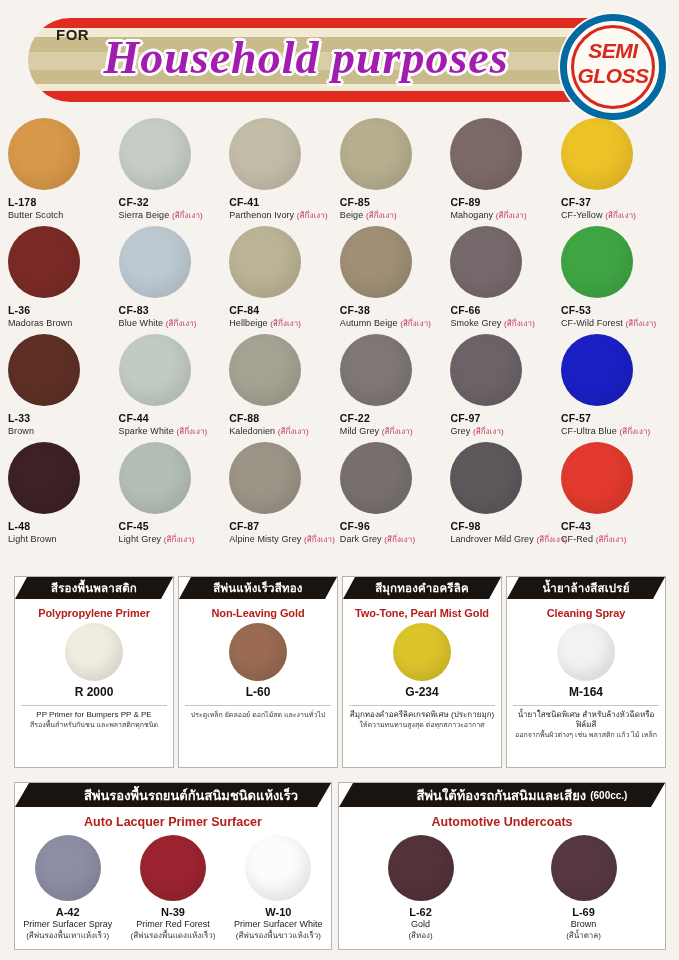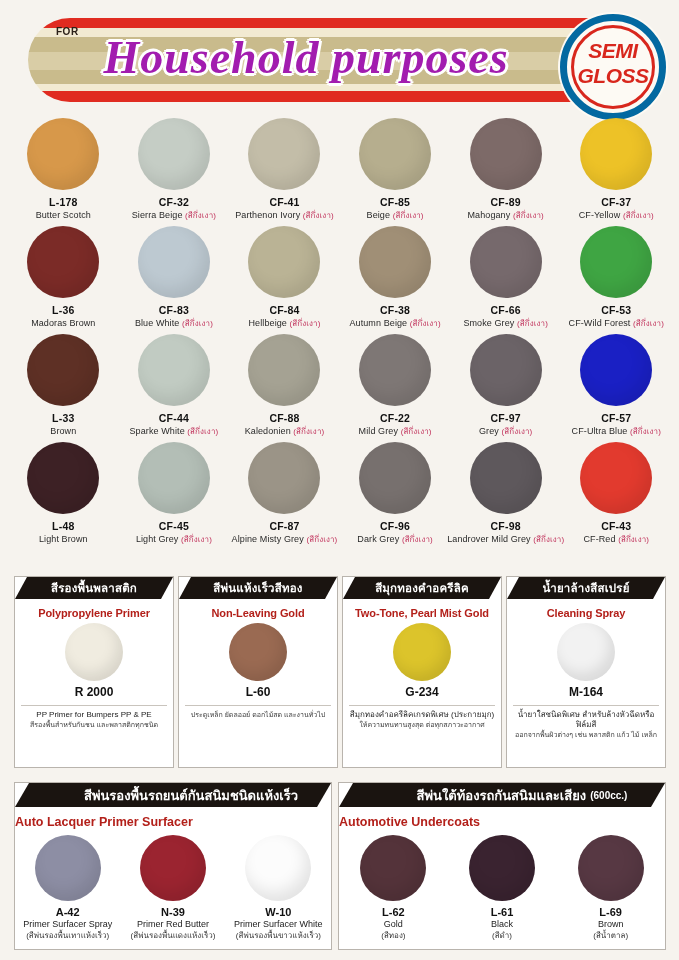--- a/index.html
+++ b/index.html
@@ -23,21 +23,21 @@
         #f2ead2 10px, #f2ead2 19px,
         #c9bb8c 19px, #c9bb8c 34px,
         #d9cda6 34px, #d9cda6 52px,
         #c9bb8c 52px, #c9bb8c 66px,
         #f2ead2 66px, #f2ead2 73px,
         #e02b20 73px, #e02b20 84px);
     overflow:hidden;
   }
   .banner-for{
     position:absolute; left:42px; top:12px;
-    font-size:10px; font-weight:bold; letter-spacing:.5px;
+    font-size:15px; font-weight:bold; letter-spacing:.5px;
     color:#2b2018; font-family:"Liberation Sans", sans-serif;
   }
   .banner-script{
     position:absolute; left:22px; top:16px; width:540px;
     text-align:center;
     font-family:"Liberation Serif", serif;
     font-style:italic; font-weight:bold;
     font-size:46px; line-height:56px;
     color:#a21caf;
     letter-spacing:1px;
@@ -64,21 +64,21 @@
     font-weight:bold; font-style:italic;
     font-size:21px; line-height:25px; letter-spacing:-.5px;
   }
   
   .grid{
     position:absolute; left:8px; top:118px; width:664px;
   }
   .grid-row{ display:flex; }
   .cell{
     width:110.6px;
-    display:flex; flex-direction:column; align-items:center;
+    display:flex; flex-direction:column; 
     padding-bottom:4px;
   }
   .dot{
     width:72px; height:72px; border-radius:50%;
     margin-bottom:6px;
     box-shadow:inset -6px -8px 16px rgba(0,0,0,.09);
   }
   .code{
     font-size:10.5px; font-weight:bold; color:#111;
     letter-spacing:.2px; line-height:13px;
@@ -120,21 +120,21 @@
   .bpanel.left{ width:318px; }
   .bpanel.right{ width:328px; }
   .bhead{
     height:24px; background:#1a1410; color:#fff;
     font-size:13px; font-weight:bold;
     display:flex; align-items:center; justify-content:center; gap:4px;
     clip-path:polygon(14px 0, 100% 0, calc(100% - 14px) 100%, 0 100%);
     padding-left:40px;
   }
   .bhead .cc{ font-size:10px; font-weight:bold; }
-  .bsub{ text-align:left; color:#b3201a; font-weight:bold;
+  .bsub{ text-align:center; color:#b3201a; font-weight:bold;
          font-size:12.5px; padding:8px 0 2px; }
   .brow{ display:flex; }
   .bcell{ flex:1; display:flex; flex-direction:column; align-items:center; }
   .bdot{ width:66px;height:66px;border-radius:50%; margin:4px 0 5px;
          box-shadow:inset -5px -8px 16px rgba(0,0,0,.10); }
   .bcode{ font-size:11px; font-weight:bold; color:#111; }
   .bname{ font-size:9px; color:#222; line-height:12px; white-space:nowrap;}
   .bthai{ font-size:8px; color:#333; line-height:11px; }
 </style>
 </head>
@@ -348,21 +348,21 @@
       <div class="brow">
         <div class="bcell">
           <div class="bdot" style="background:#8d8ea4"></div>
           <div class="bcode">A-42</div>
           <div class="bname">Primer Surfacer Spray</div>
           <div class="bthai">(สีพ่นรองพื้นเทาแห้งเร็ว)</div>
         </div>
         <div class="bcell">
           <div class="bdot" style="background:#9b2430"></div>
           <div class="bcode">N-39</div>
-          <div class="bname">Primer Red Butter</div>
+          <div class="bname">Primer Red Forest</div>
           <div class="bthai">(สีพ่นรองพื้นแดงแห้งเร็ว)</div>
         </div>
         <div class="bcell">
           <div class="bdot" style="background:#fcfcfc"></div>
           <div class="bcode">W-10</div>
           <div class="bname">Primer Surfacer White</div>
           <div class="bthai">(สีพ่นรองพื้นขาวแห้งเร็ว)</div>
         </div>
       </div>
     </div>
@@ -373,26 +373,20 @@
       </div>
       <div class="bsub">Automotive Undercoats</div>
       <div class="brow">
         <div class="bcell">
           <div class="bdot" style="background:#54333a"></div>
           <div class="bcode">L-62</div>
           <div class="bname">Gold</div>
           <div class="bthai">(สีทอง)</div>
         </div>
         <div class="bcell">
-          <div class="bdot" style="background:#3a2330"></div>
-          <div class="bcode">L-61</div>
-          <div class="bname">Black</div>
-          <div class="bthai">(สีดำ)</div>
-        </div>
-        <div class="bcell">
           <div class="bdot" style="background:#573843"></div>
           <div class="bcode">L-69</div>
           <div class="bname">Brown</div>
           <div class="bthai">(สีน้ำตาล)</div>
         </div>
       </div>
     </div>
   </div>
 
 </body></html>

